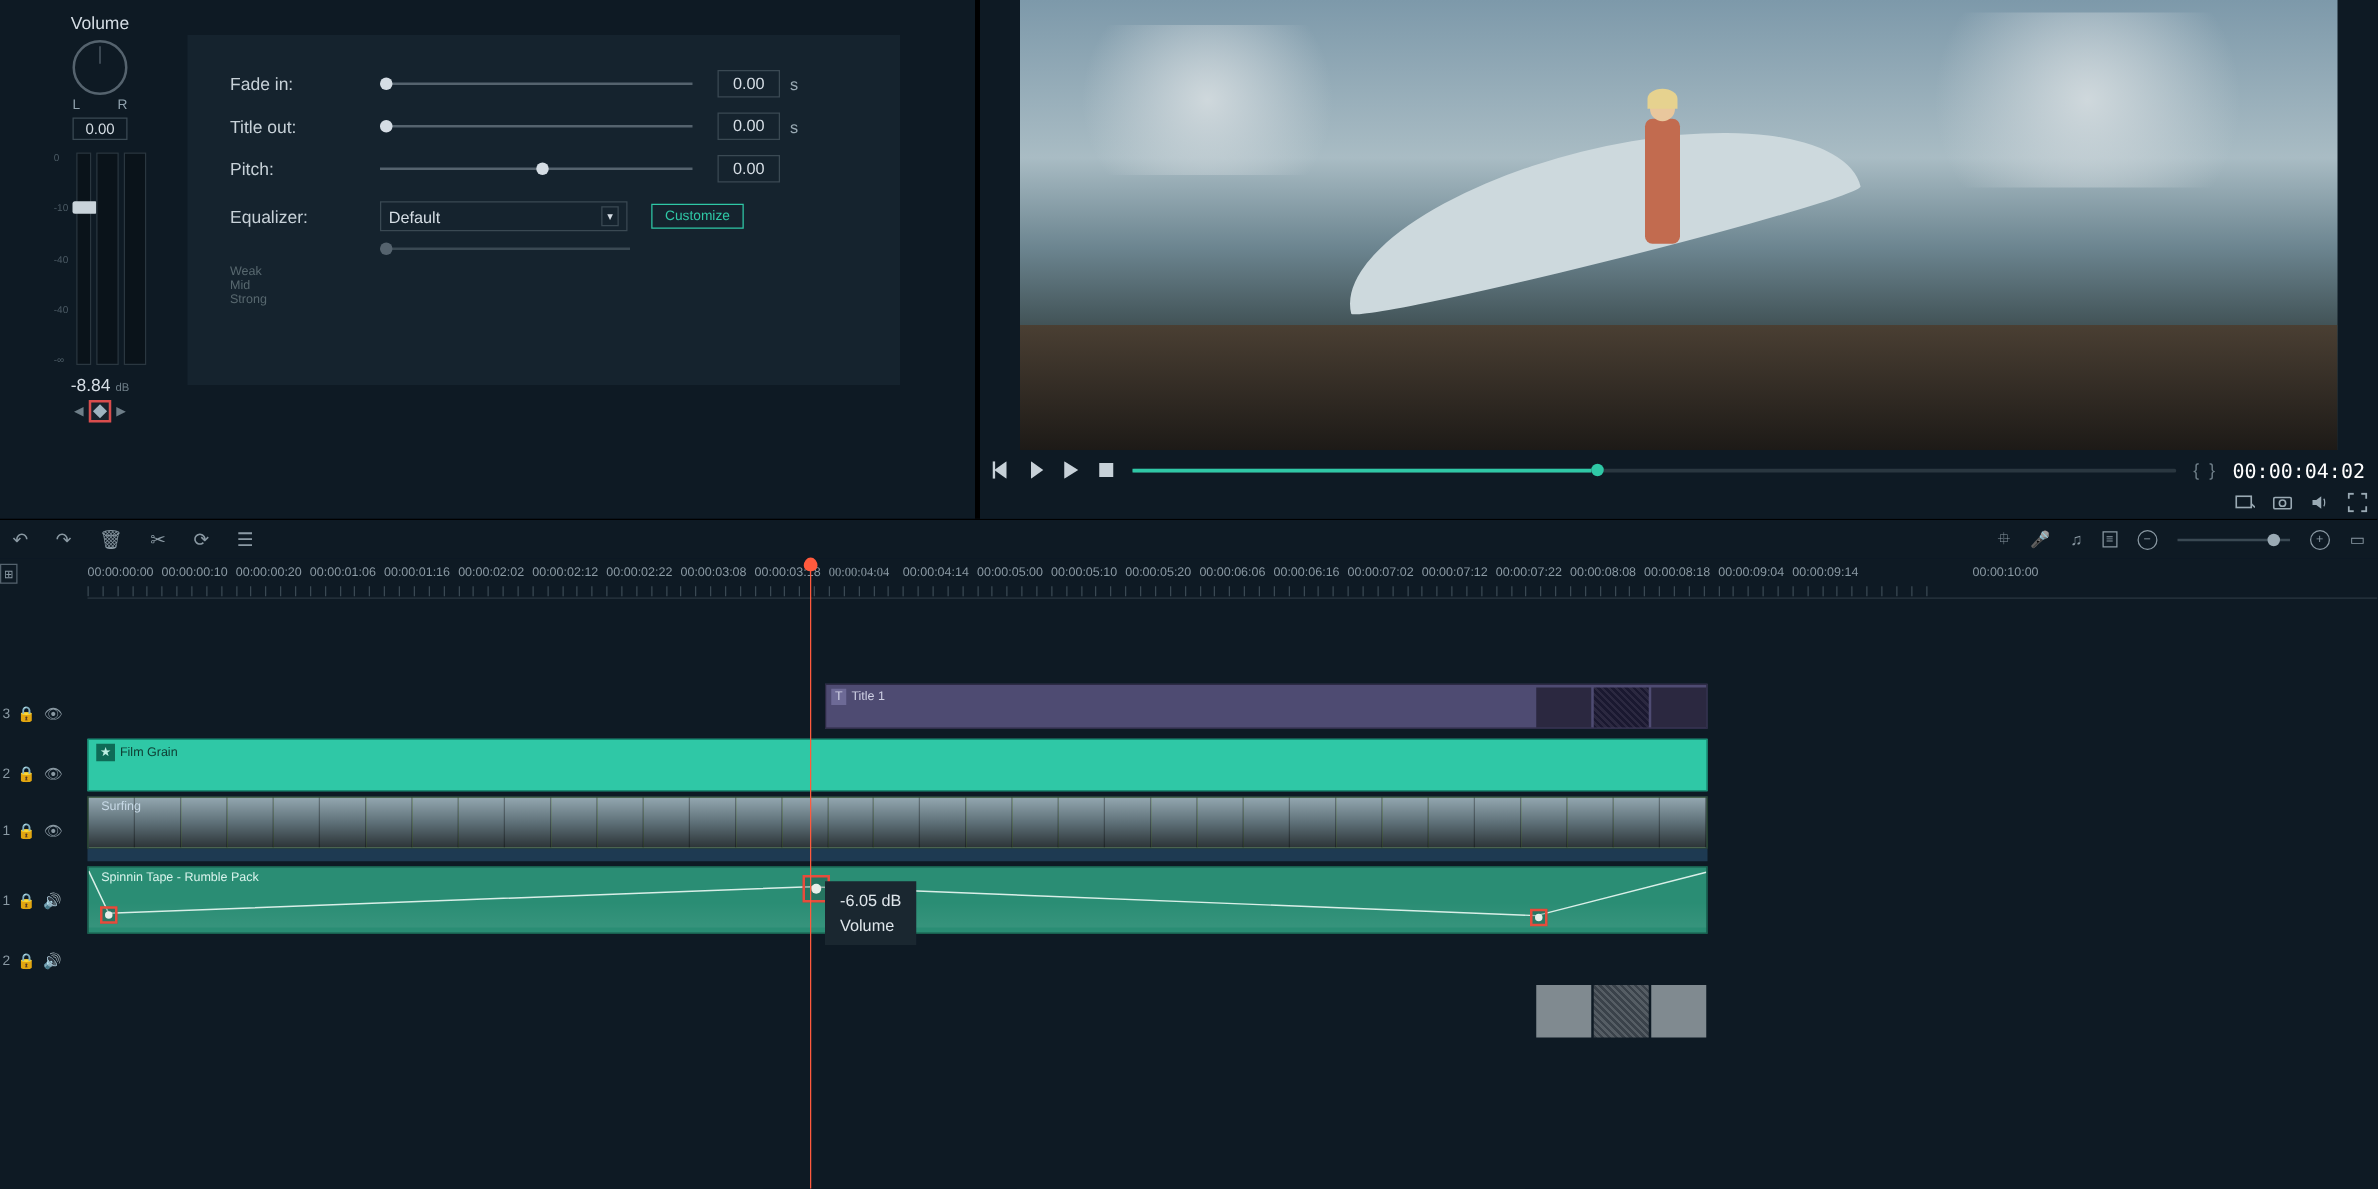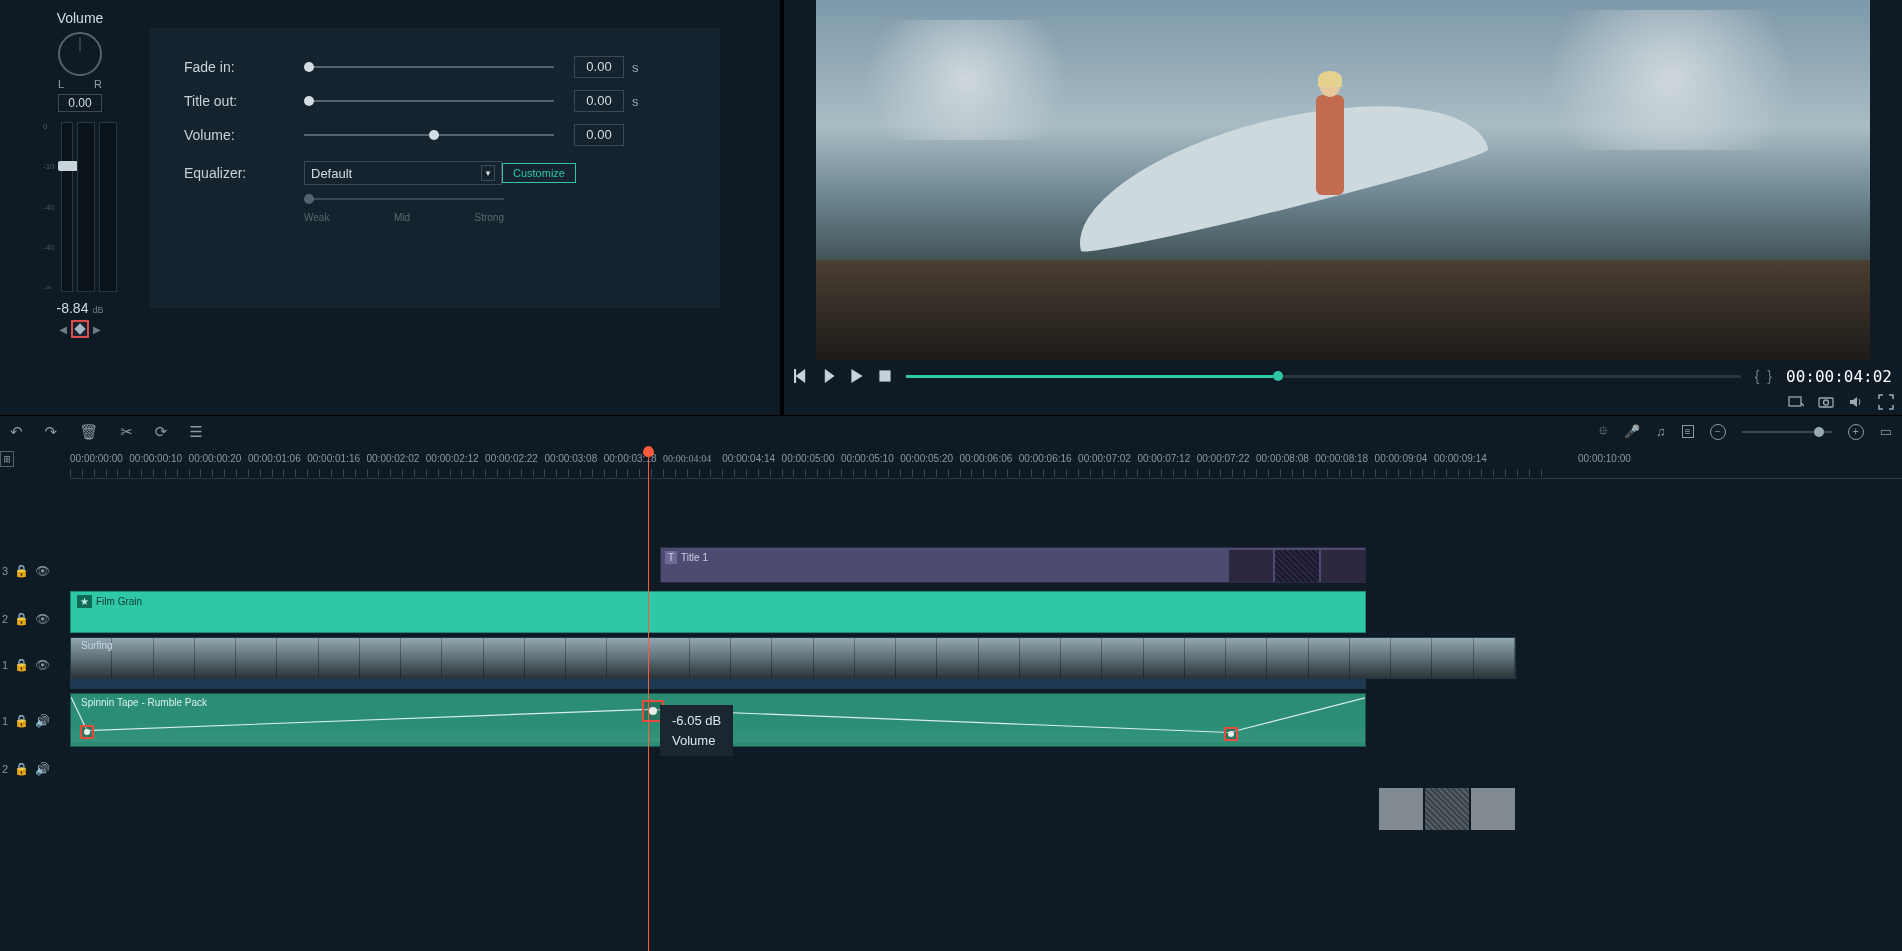--- a/index.html
+++ b/index.html
@@ -28,23 +28,23 @@
 
   .settings-card { position:absolute; left:150px; top:28px; width:570px; height:280px; background:#15232e; padding:24px 34px; }
   .row { display:flex; align-items:center; height:30px; margin-bottom:4px; }
   .row .label { width:120px; color:#c7d1d8; font-size:14px; }
   .slider { flex:0 0 250px; height:2px; background:#55636e; position:relative; margin-right:20px; }
   .slider .thumb { position:absolute; top:-4px; width:10px; height:10px; border-radius:50%; background:#d5dde4; }
   .numbox { width:50px; height:22px; border:1px solid #3a4953; text-align:center; line-height:20px; font-size:13px; }
   .unit-s { margin-left:8px; color:#9aaab4; }
   .eq-select { width:198px; height:24px; border:1px solid #3a4953; background:#15232e; display:flex; align-items:center; justify-content:space-between; padding:0 6px; font-size:13px; }
   .eq-select .chev { border:1px solid #3a4953; width:14px; height:16px; display:flex; align-items:center; justify-content:center; font-size:9px;}
-  .customize { margin-left:0; border:1px solid #2fc8a6; color:#2fc8a6; font-size:11px; padding:3px 10px; background:transparent; }
+  .customize { margin-left:19px; border:1px solid #2fc8a6; color:#2fc8a6; font-size:11px; padding:3px 10px; background:transparent; }
   .denoise-slider { flex:0 0 200px; height:2px; background:#3a4953; position:relative; }
-  .denoise-labels { display:flex; justify-content:space-between; width:200px; font-size:10px; color:#58686f; margin-left:120px; margin-top:6px;}
+  .denoise-labels { display:flex; justify-content:space-between; width:200px; font-size:10px; color:#58686f; margin-top:6px;flex-direction:column;}
   .checkbox { width:12px; height:12px; border:1px solid #6e7e88; display:inline-block; margin-right:6px; vertical-align:middle; }
 
   .btn-row { position:absolute; bottom:0; left:0; width:780px; height:40px; }
   .reset { position:absolute; left:0; bottom:6px; width:75px; height:28px; border:1px solid #3a4953; background:transparent; color:#c7d1d8; font-size:13px; font-weight:600; }
   .ok { position:absolute; right:10px; bottom:6px; width:82px; height:28px; background:#3dd4b1; color:#0e1a24; border:none; font-size:14px; font-weight:600; }
 
   .divider-v { width:4px; background:#000; }
 
   .preview { flex:1; position:relative; background:#0e1a24; }
   .preview-img { position:absolute; left:32px; top:0; right:32px; height:360px; background:linear-gradient(180deg,#7d99aa 0%,#a9bcc4 35%,#6c8590 55%,#3b4b4e 75%,#1e2a2e 100%); overflow:hidden;}
@@ -90,21 +90,21 @@
 
   .title-clip{position:absolute;top:60px;left:660px;width:706px;height:36px;background:#4e4b72;border:1px solid #2d2a45;}
   .title-clip .lbl{position:absolute;left:4px;top:3px;font-size:10px;color:#cfd0e4;display:flex;align-items:center;gap:4px;}
   .title-thumb{position:absolute;right:0;top:2px;height:32px;width:136px;display:flex;gap:2px;}
   .title-thumb div{flex:1;background:#2b2840;}
   .title-thumb div:nth-child(2){background:repeating-linear-gradient(45deg,#1a1830,#1a1830 2px,#2b2840 2px,#2b2840 4px);}
 
   .fx-clip{position:absolute;top:104px;left:70px;width:1296px;height:42px;background:#2fc8a6;border:1px solid #188d74;}
   .fx-clip .lbl{position:absolute;left:6px;top:3px;font-size:10px;color:#0e3b31;display:flex;align-items:center;gap:4px;}
 
-  .video-clip{position:absolute;top:150px;left:70px;width:1446px;height:42px;background:#4d7c0f;border:1px solid #22384a;}
+  .video-clip{position:absolute;top:150px;left:70px;width:1296px;height:42px;background:#4d7c0f;border:1px solid #22384a;}
   .video-clip .lbl{position:absolute;left:10px;top:2px;font-size:10px;color:#c7d9e6;}
   .thumbs{position:absolute;left:0;right:0;top:0;bottom:0;display:flex;}
   .thumbs div{flex:1;background:linear-gradient(180deg,#93a7b0 0%,#5e7078 50%,#2c3437 100%);border-right:1px solid rgba(0,0,0,.3);}
   .audio-band{position:absolute;top:192px;left:70px;width:1296px;height:10px;background:#1e3a52;}
   .video-thumb-dup{position:absolute;right:0;top:150px;height:42px;width:136px;display:flex;gap:2px;}
   .video-thumb-dup div{flex:1;background:#808a90;}
   .video-thumb-dup div:nth-child(2){background:repeating-linear-gradient(45deg,#3a424a,#3a424a 2px,#555d64 2px,#555d64 4px);}
 
   .audio-clip{position:absolute;top:206px;left:70px;width:1296px;height:54px;background:#2a8d74;border:1px solid #17594a;}
   .audio-clip .lbl{position:absolute;left:10px;top:3px;font-size:10px;color:#d7f2eb;}
@@ -168,21 +168,21 @@
       </div>
       <div class="row">
         <div class="label">Title out:</div>
         <div class="slider">
             <div class="thumb" style="left:0"></div>
           </div>
         <div class="numbox">0.00</div>
         <div class="unit-s">s</div>
       </div>
       <div class="row">
-        <div class="label">Volume:</div>
+        <div class="label">Pitch:</div>
         <div class="slider">
             <div class="thumb" style="left:50%"></div>
           </div>
         <div class="numbox">0.00</div>
       </div>
       <div class="row" style="margin-top:8px">
         <div class="label">Equalizer:</div>
         <div class="eq-select">
           <span>Default</span>
           <span class="chev">▾</span>

